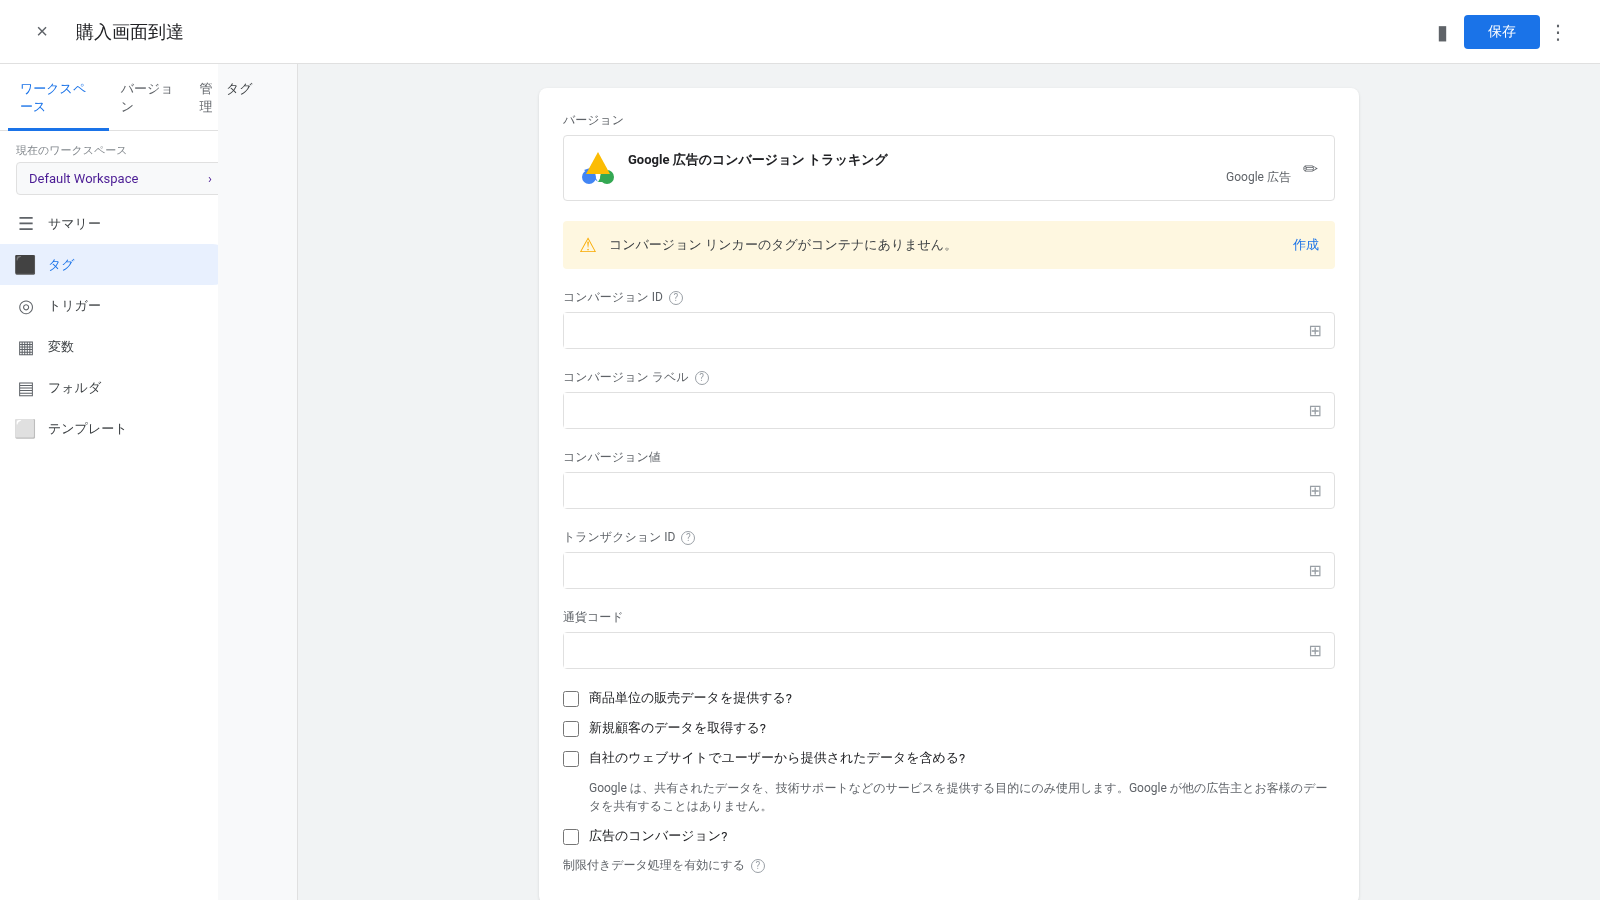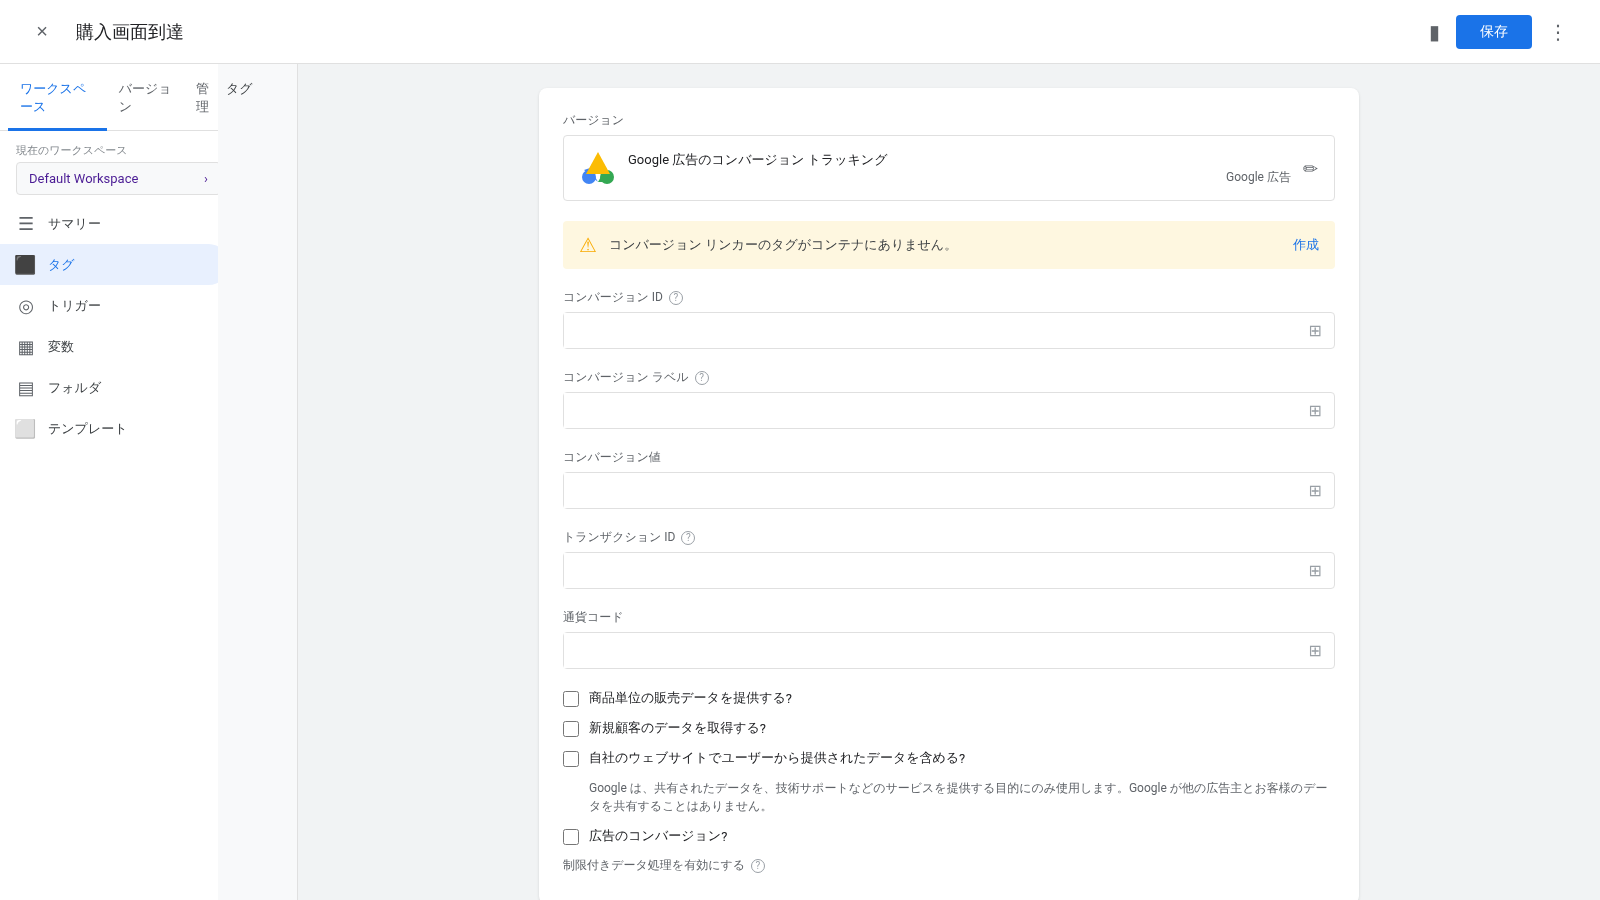--- a/index.html
+++ b/index.html
@@ -6,21 +6,21 @@
     body { font-family: 'Google Sans', Roboto, Arial, sans-serif; background: #f1f3f4; height: 900px; overflow: hidden; }
 
     
     .sidebar {
       position: fixed;
       top: 64px;
       left: 0;
       width: 242px;
       bottom: 0;
       background: #fff;
-      border-right: 5px solid #404040;
+      border-right: 1px solid #404040;
       overflow-y: auto;
     }
     .sidebar-tabs {
       display: flex;
       border-bottom: 1px solid #e0e0e0;
       padding: 0 8px;
     }
     .sidebar-tab {
       padding: 16px 12px 12px;
       font-size: 13px;
@@ -131,21 +131,20 @@
       flex: 1;
     }
     .header-folder-icon {
       color: #5f6368;
       font-size: 20px;
       cursor: pointer;
     }
     .header-actions {
       display: flex;
       align-items: center;
-      gap: 8px;
       margin-left: auto;
     }
     .btn-save {
       background: #1a73e8;
       color: #fff;
       border: none;
       border-radius: 4px;
       padding: 8px 24px;
       font-size: 14px;
       cursor: pointer;
@@ -221,21 +220,21 @@
       align-items: center;
       gap: 12px;
       margin-bottom: 20px;
       cursor: pointer;
     }
     
     .tag-type-info { flex: 1; }
     .tag-type-name {
       font-size: 13px;
       color: #202124;
-      font-weight: 400;
+      font-weight: 700;
     }
     .tag-type-sub {
       font-size: 12px;
       color: #5f6368;
       text-align: right;
     }
     .tag-type-edit {
       color: #5f6368;
       font-size: 18px;
       cursor: pointer;

